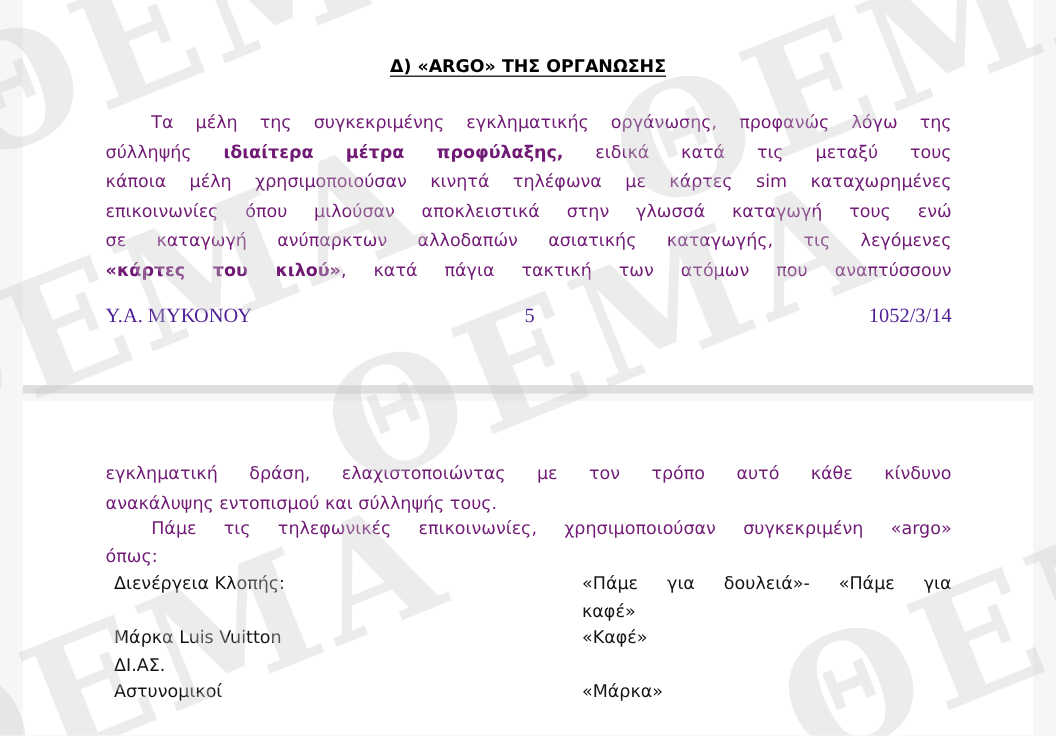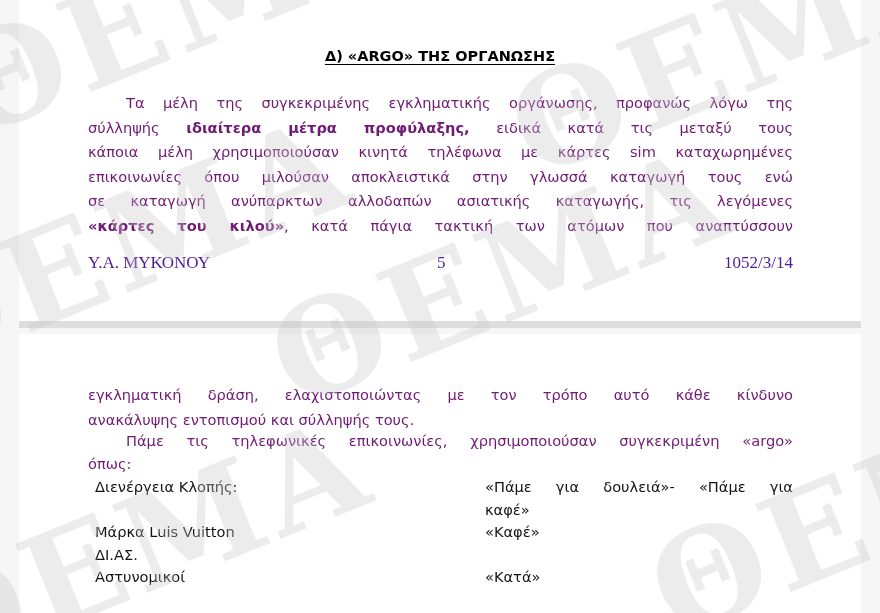--- a/index.html
+++ b/index.html
@@ -195,16 +195,16 @@
     <div class="gl-meaning">
       <span class="line last">«Καφέ»</span>
     </div>
   </div>
   <div class="gl-row">
     <div class="gl-term">ΔΙ.ΑΣ.</div>
   </div>
   <div class="gl-row">
     <div class="gl-term">Αστυνομικοί</div>
     <div class="gl-meaning">
-      <span class="line last">«Κατά»</span>
+      <span class="line last">«Μάρκα»</span>
     </div>
   </div>
 </div>
 
 </body></html>

